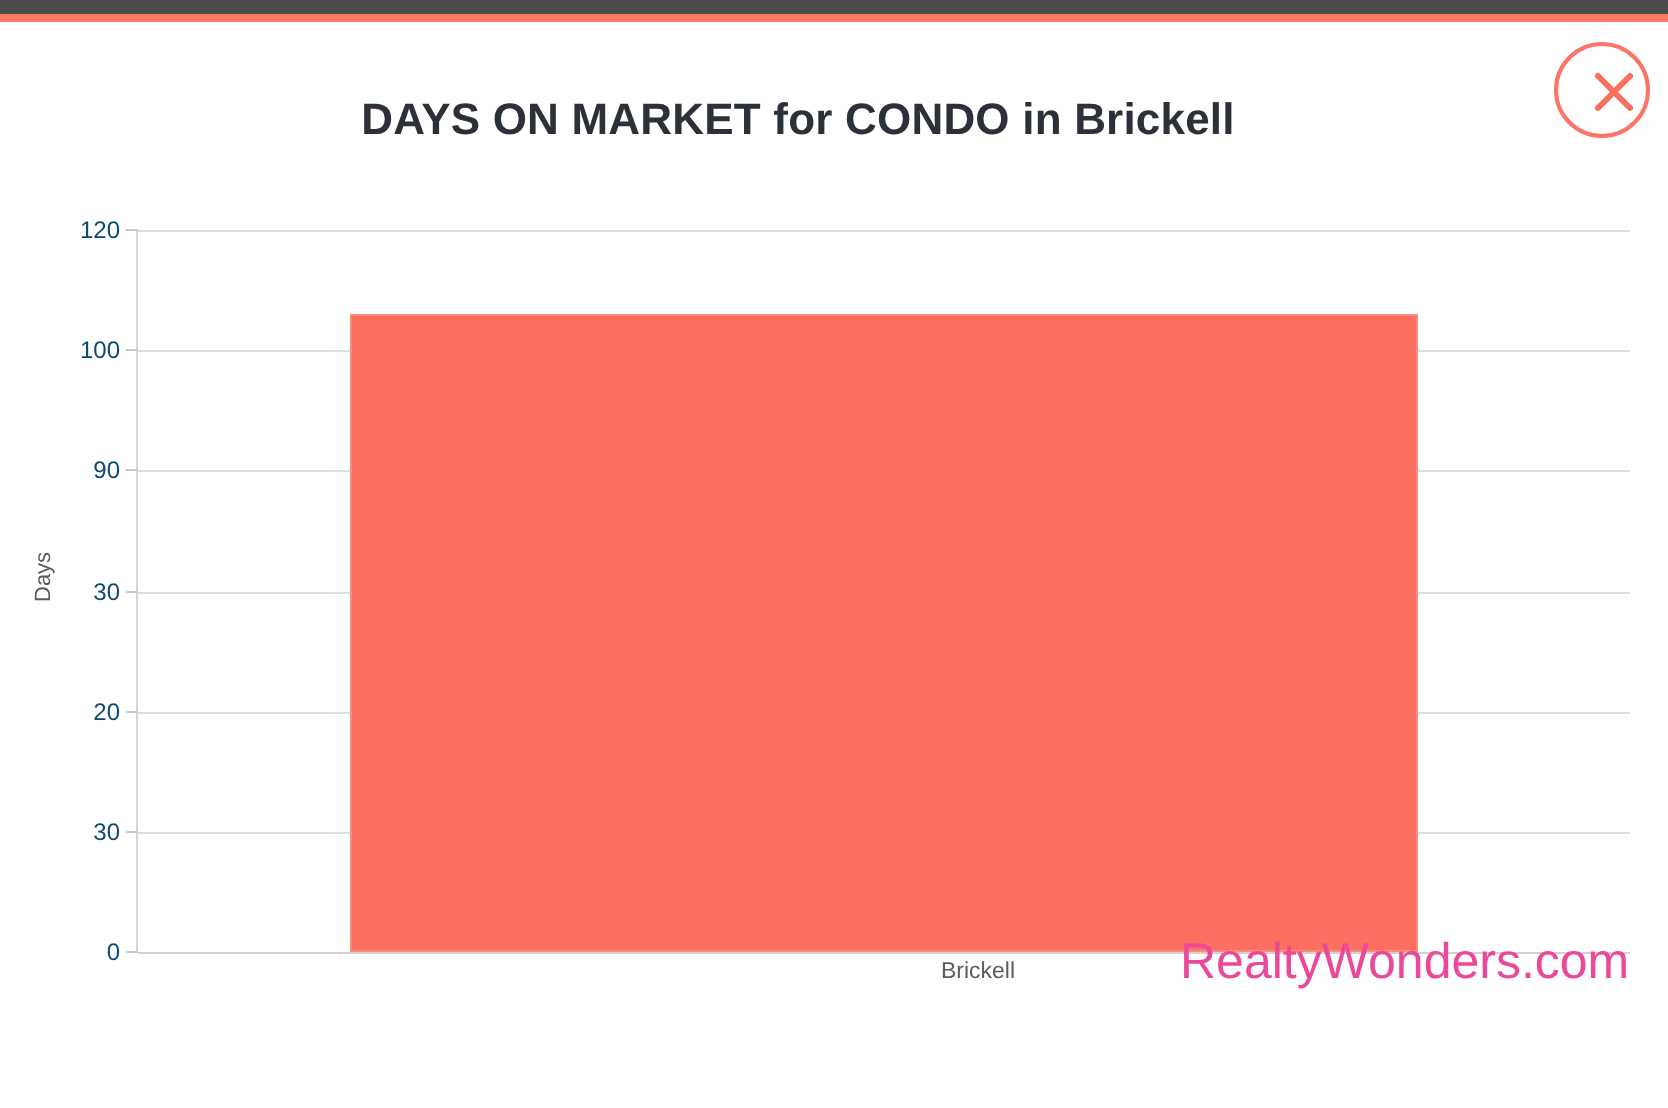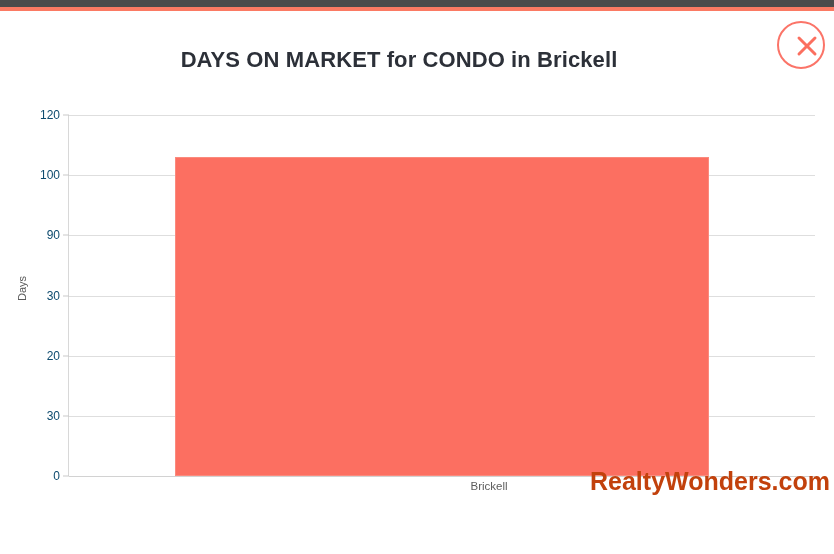--- a/index.html
+++ b/index.html
@@ -99,24 +99,23 @@
   .xtick {
     position: absolute; top: 469px;
     transform: translateX(-50%);
     font-size: 11.5px; color: #5c5c5c;
     white-space: nowrap;
   }
 
   .watermark {
     position: absolute;
     left: 590px; top: 456px;
-    font-size: 25px; color: #c2410c;
+    font-size: 25px; color: #ec4899;
     white-space: nowrap;
     pointer-events: none;
-    font-weight: bold;
   }
 </style>
 </head>
 <body>
 
 <div id="page">
 
   <div class="site-heading">Miami Real Estate Statistics</div>
   <div class="site-topbar"></div>
   <div class="site-accent"></div>

